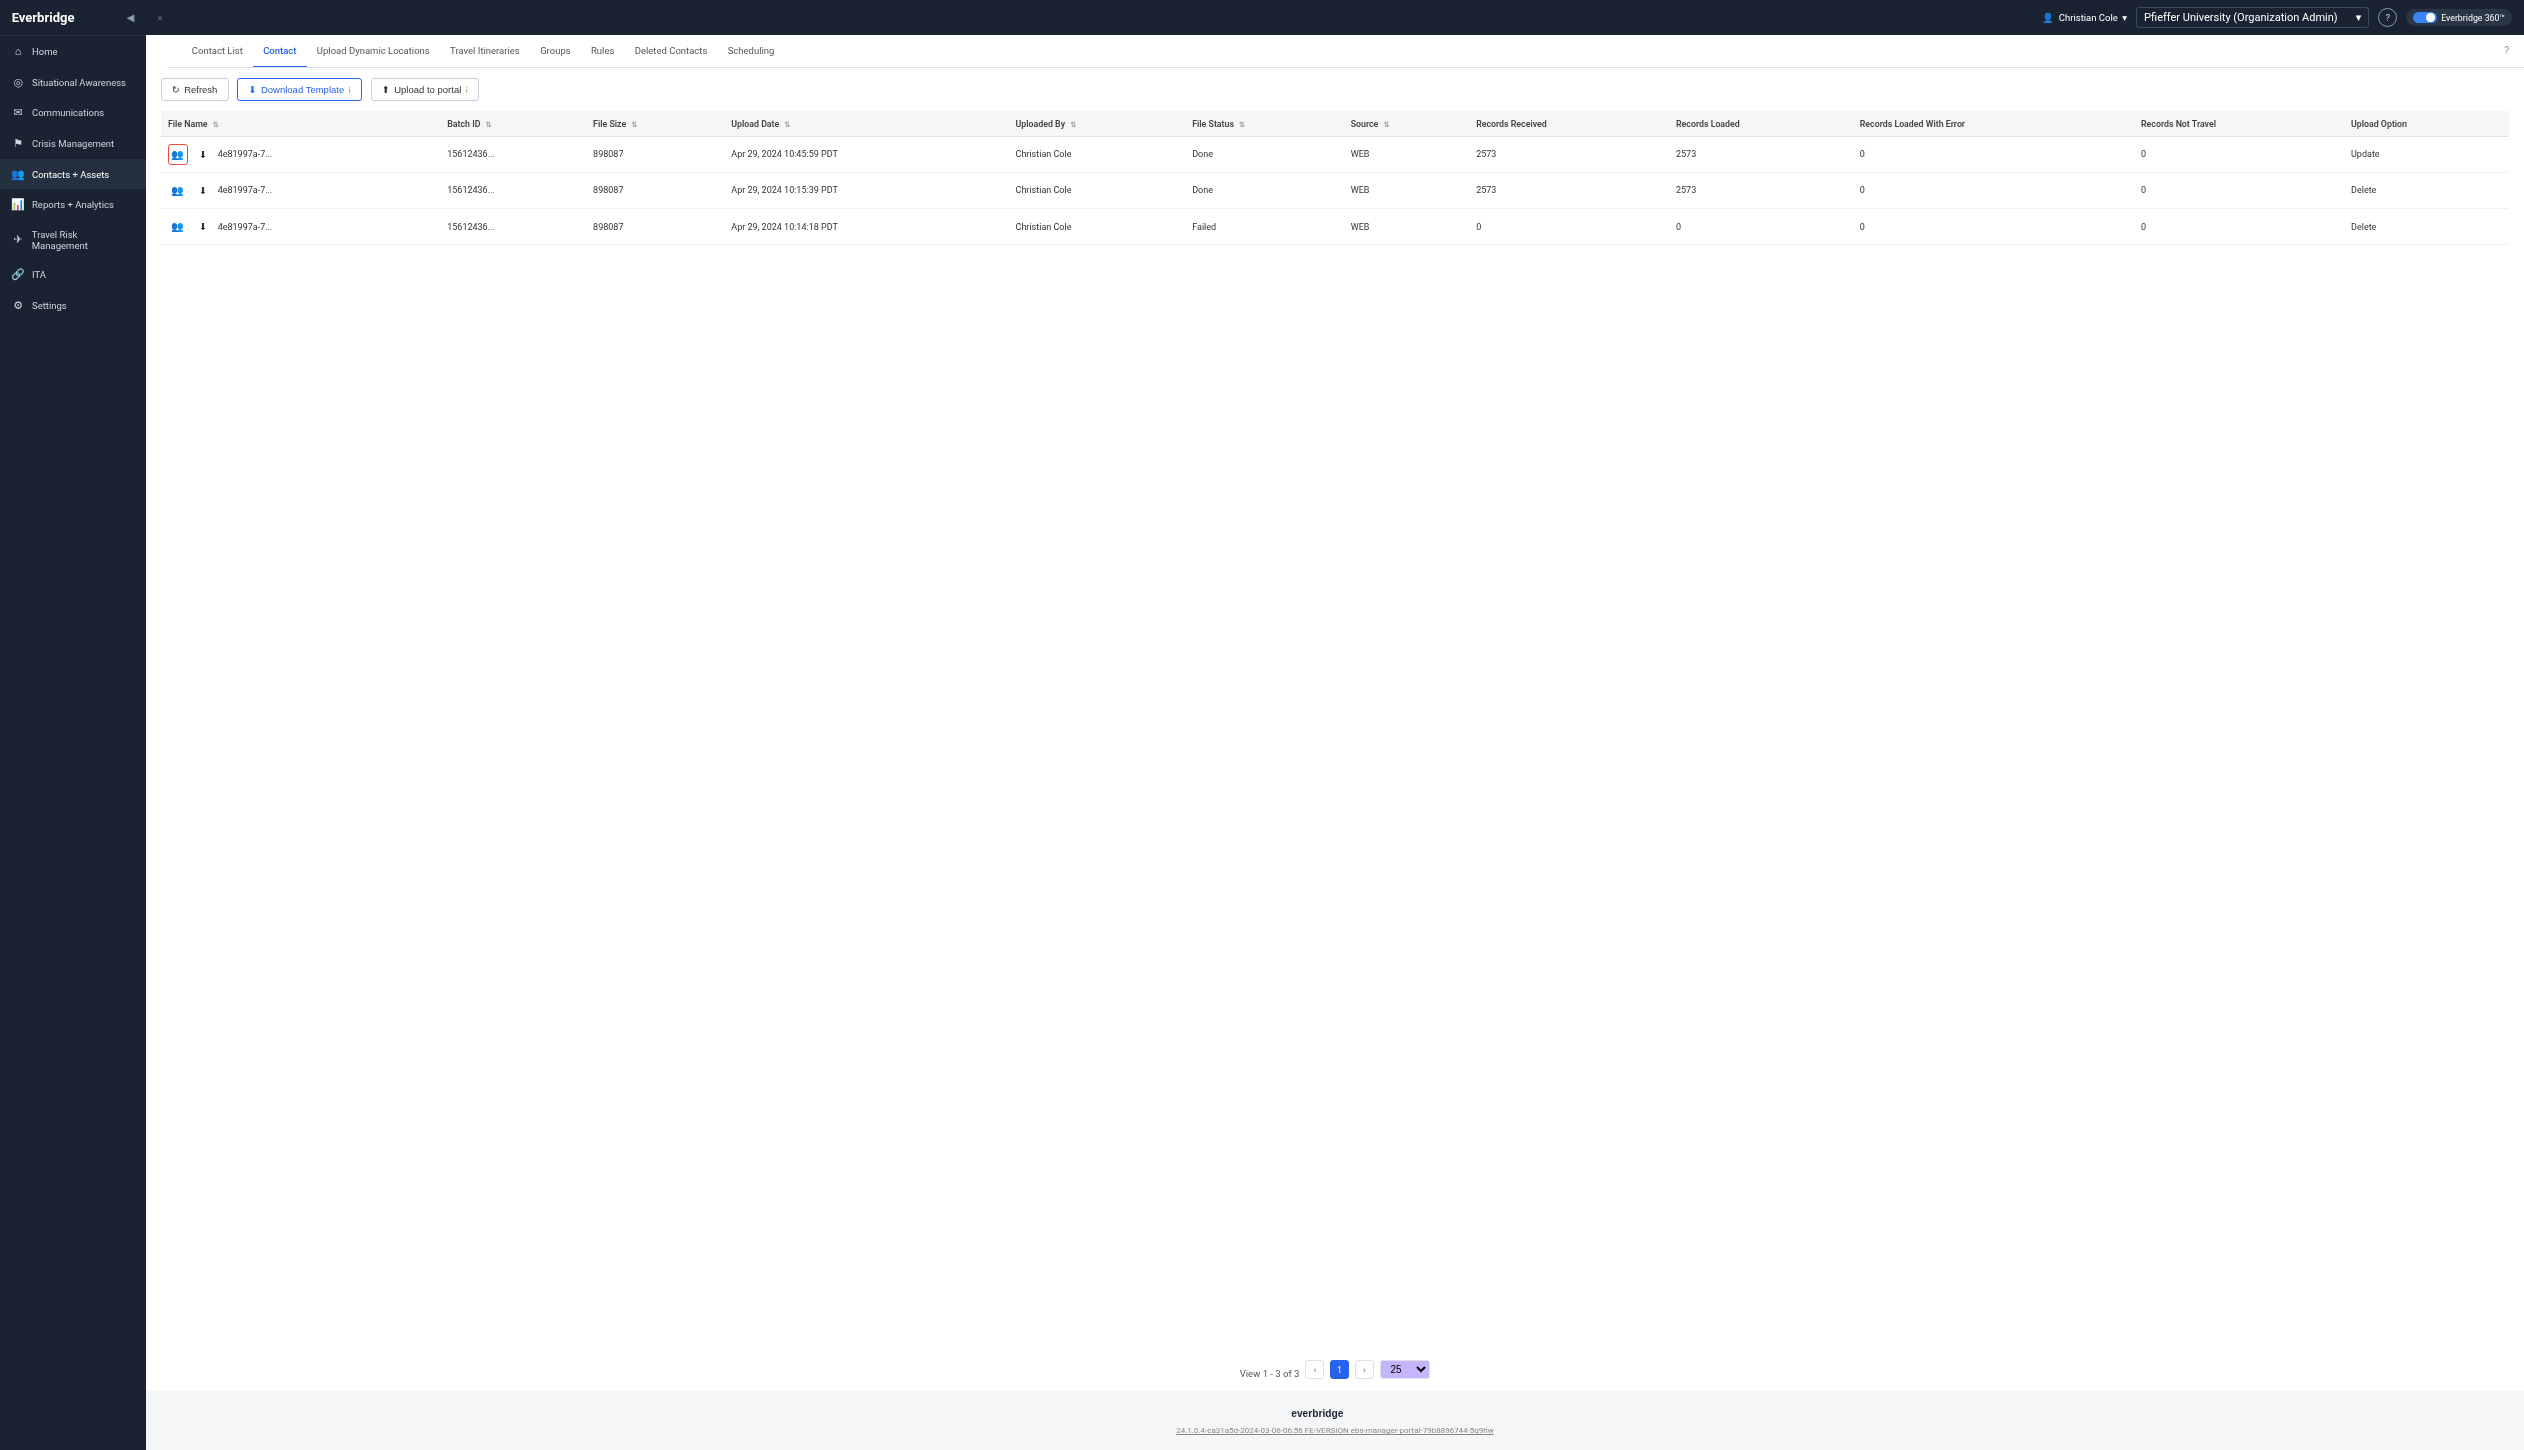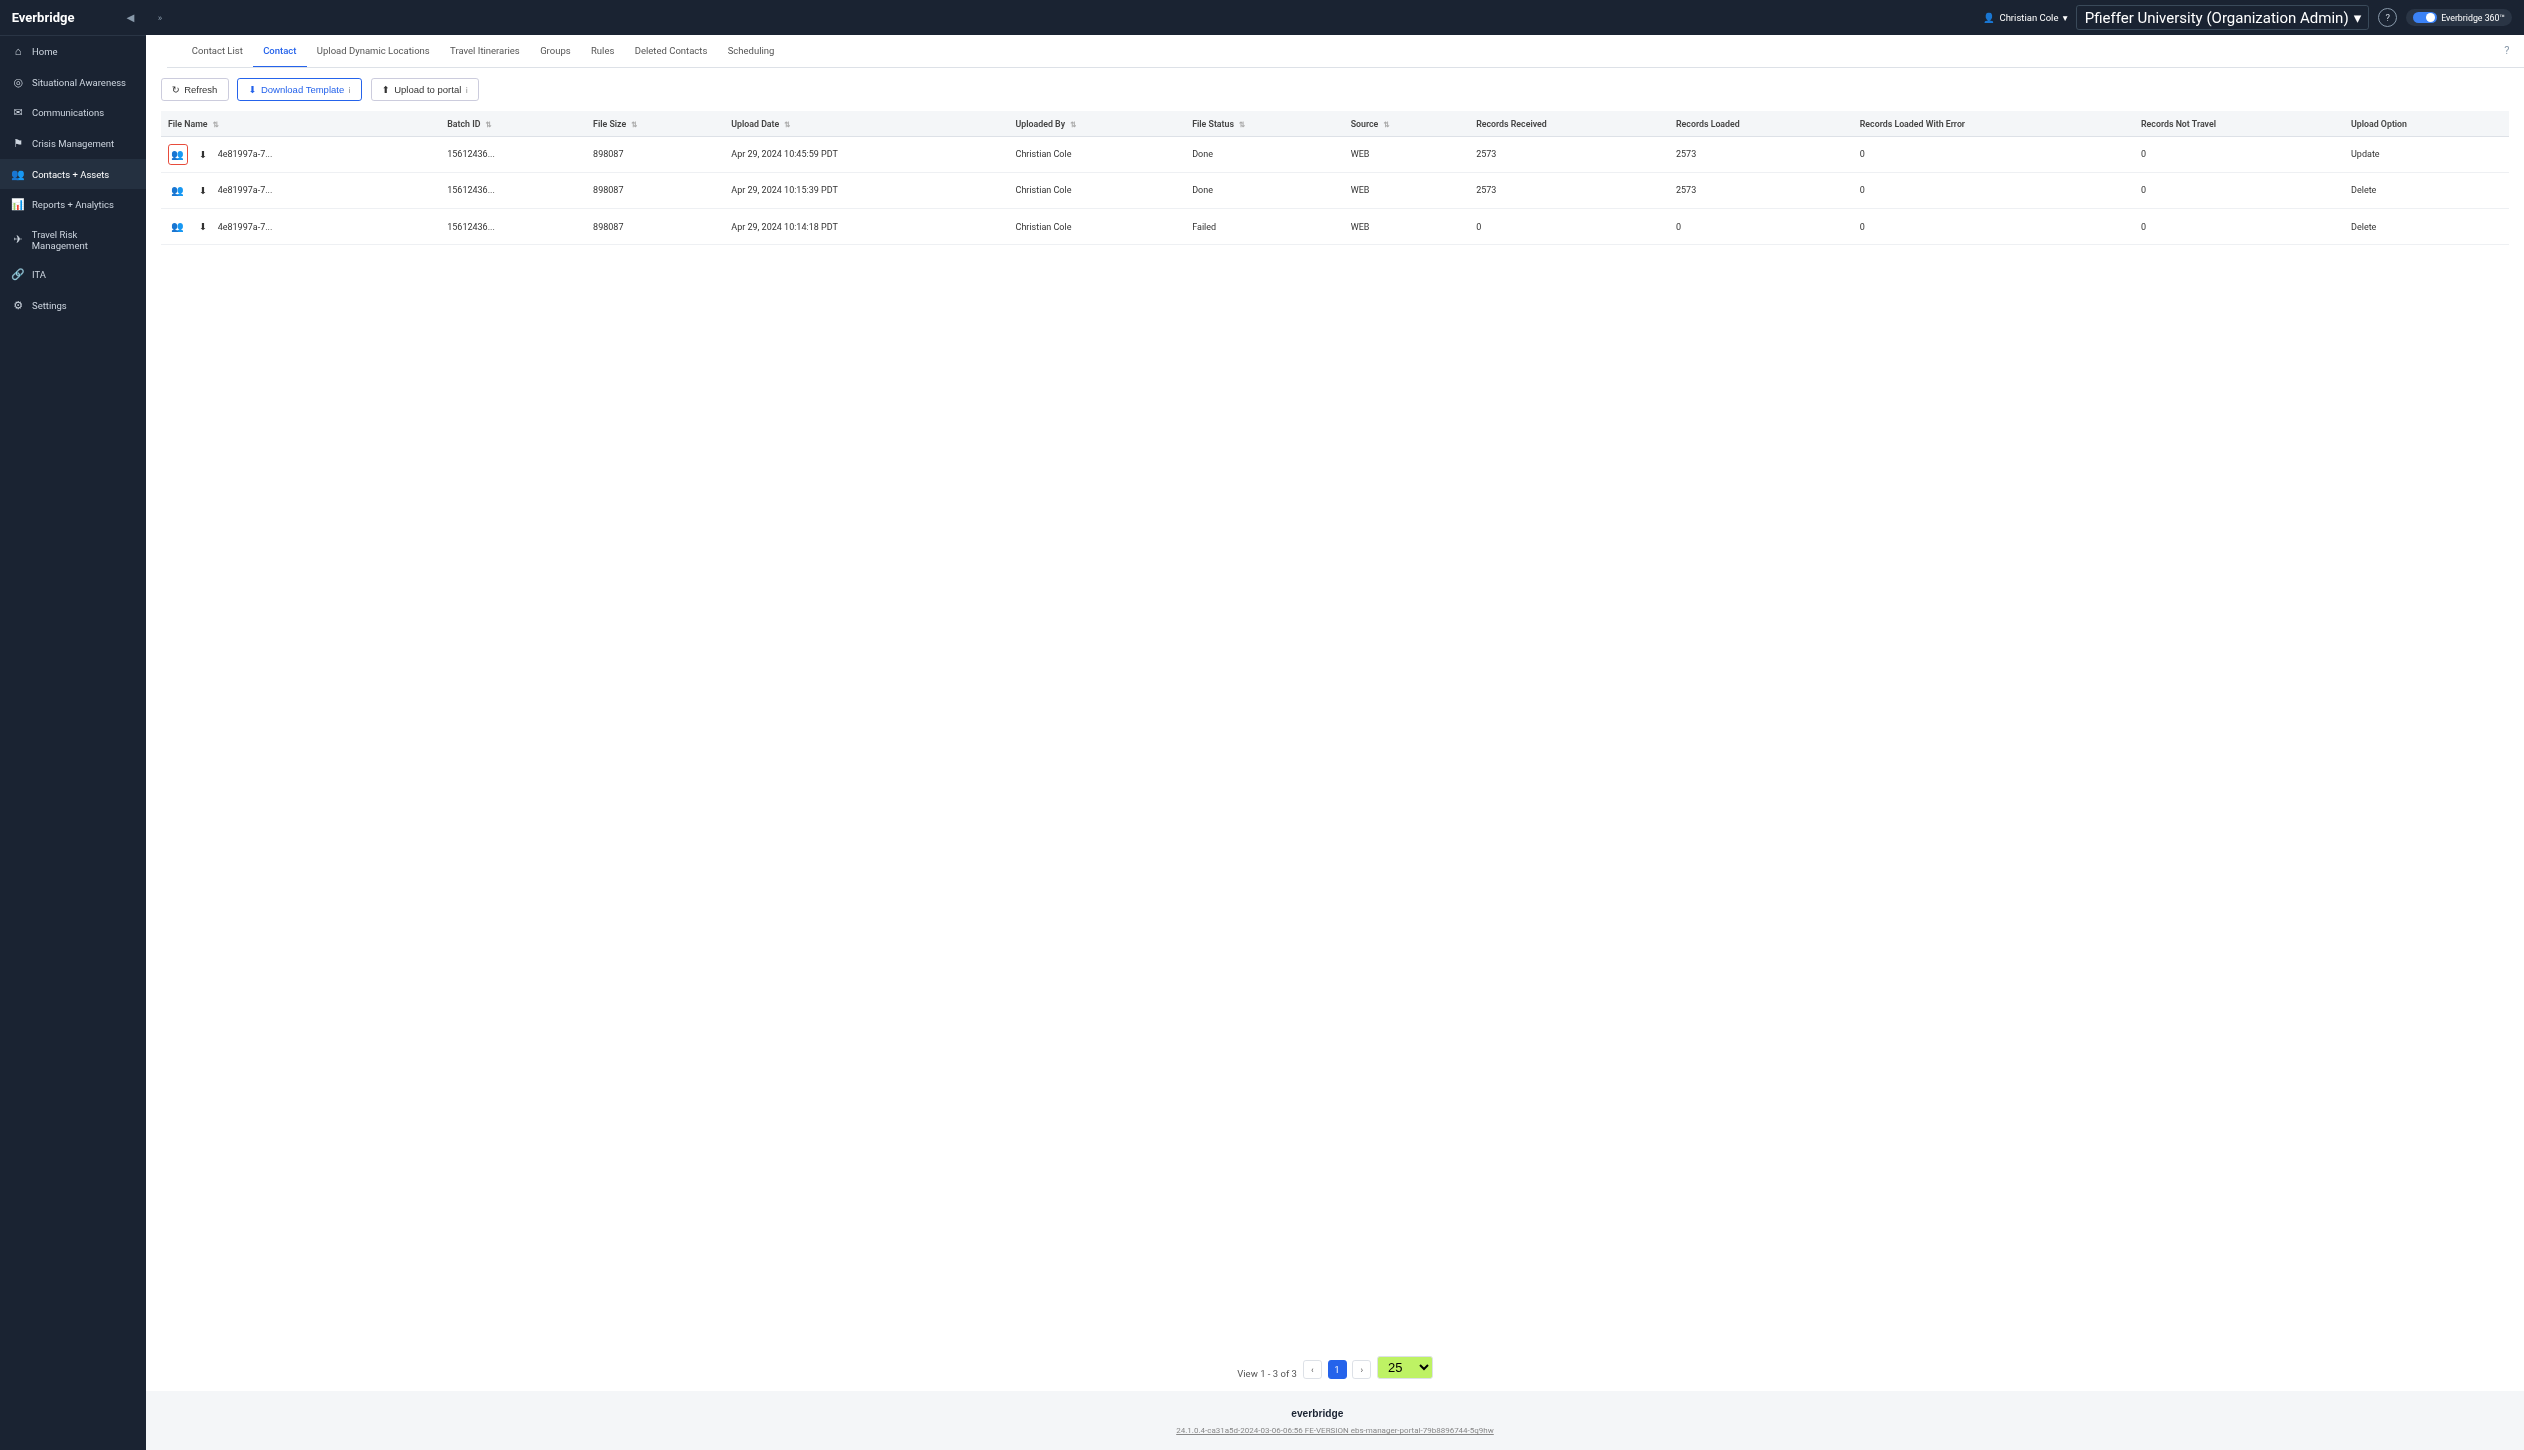--- a/index.html
+++ b/index.html
@@ -56,26 +56,26 @@
     .topbar-user {
       display: flex;
       align-items: center;
       gap: 4.4px;
       cursor: pointer;
       margin-left: auto;
     }
     .topbar-org {
       display: flex;
       align-items: center;
-      gap: 5px;
+      gap: 18px;
       cursor: pointer;
       padding: 2.9px 7.3px;
       border: 0.7px solid #3a4a5a;
       border-radius: 2.9px;
-      font-size: 15px;
+      font-size: 11px;
     }
     .topbar-help {
       width: 19px; height: 19px;
       border-radius: 50%;
       border: 0.7px solid #8899aa;
       display: flex; align-items: center; justify-content: center;
       cursor: pointer; color: #cdd5df; font-size: 9.5px;
     }
     .topbar-toggle {
       display: flex; align-items: center; gap: 4.4px;
@@ -191,23 +191,23 @@
       display: flex; align-items: center; justify-content: center;
       cursor: pointer;
       color: #555;
       font-size: 8.8px;
     }
     .page-btn.active { background: #2563eb; color: #fff; border-color: #2563eb; }
     .page-size-select {
       padding: 2.2px 5.8px;
       border: 0.7px solid #dde1e7;
       border-radius: 2.9px;
-      font-size: 13px;
-      cursor: pointer;
-      background: #bef264;
+      font-size: 10px;
+      cursor: pointer;
+      background: #c4b5fd;
     }
 
     
     #footer {
       background: #f4f6f8;
       text-align: center;
       padding: 14.6px;
       font-size: 8.4px;
       color: #666;
       flex-shrink: 0;

